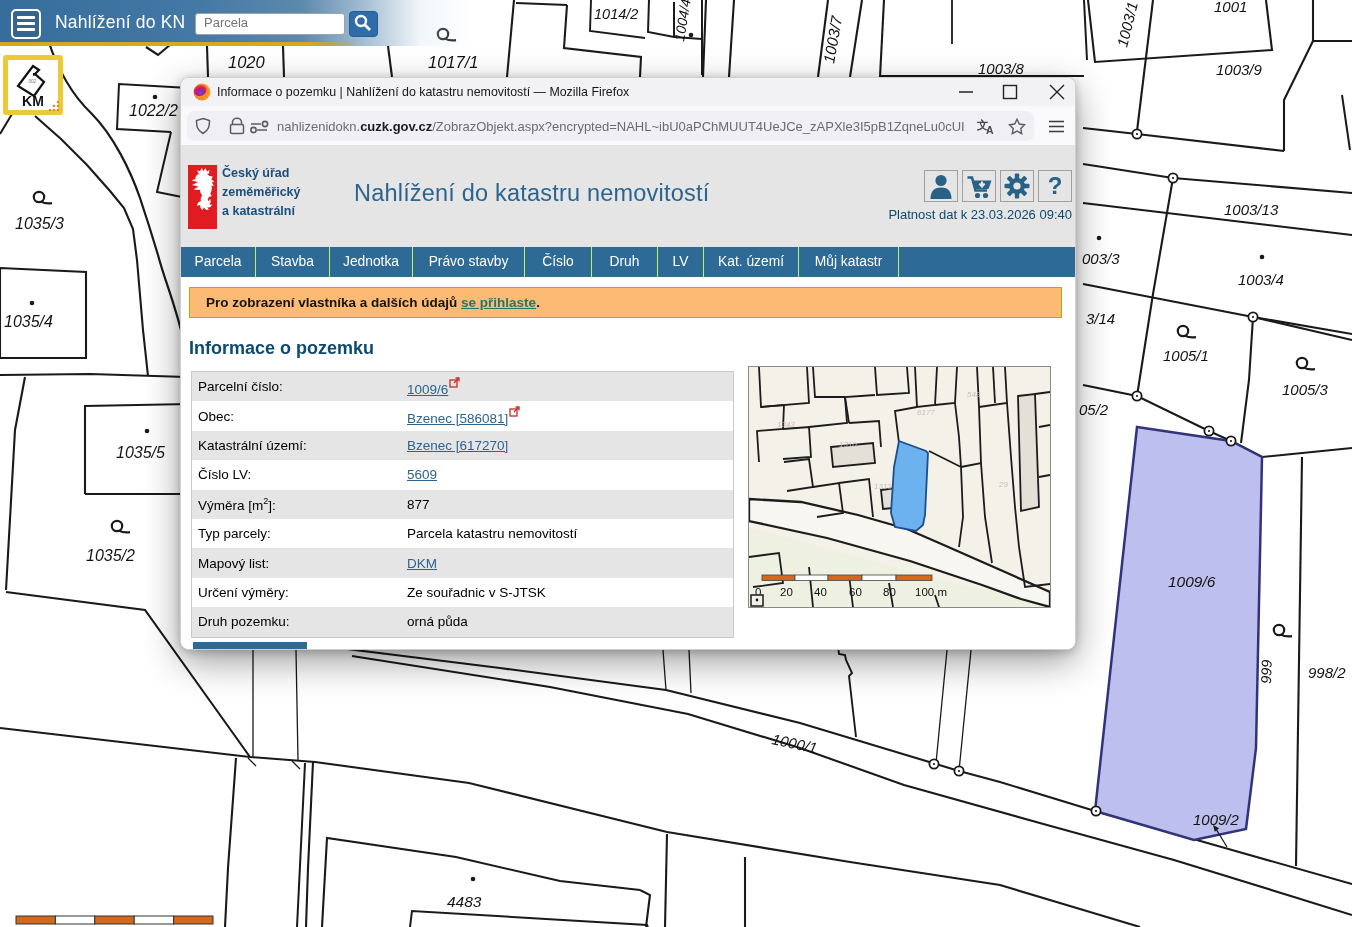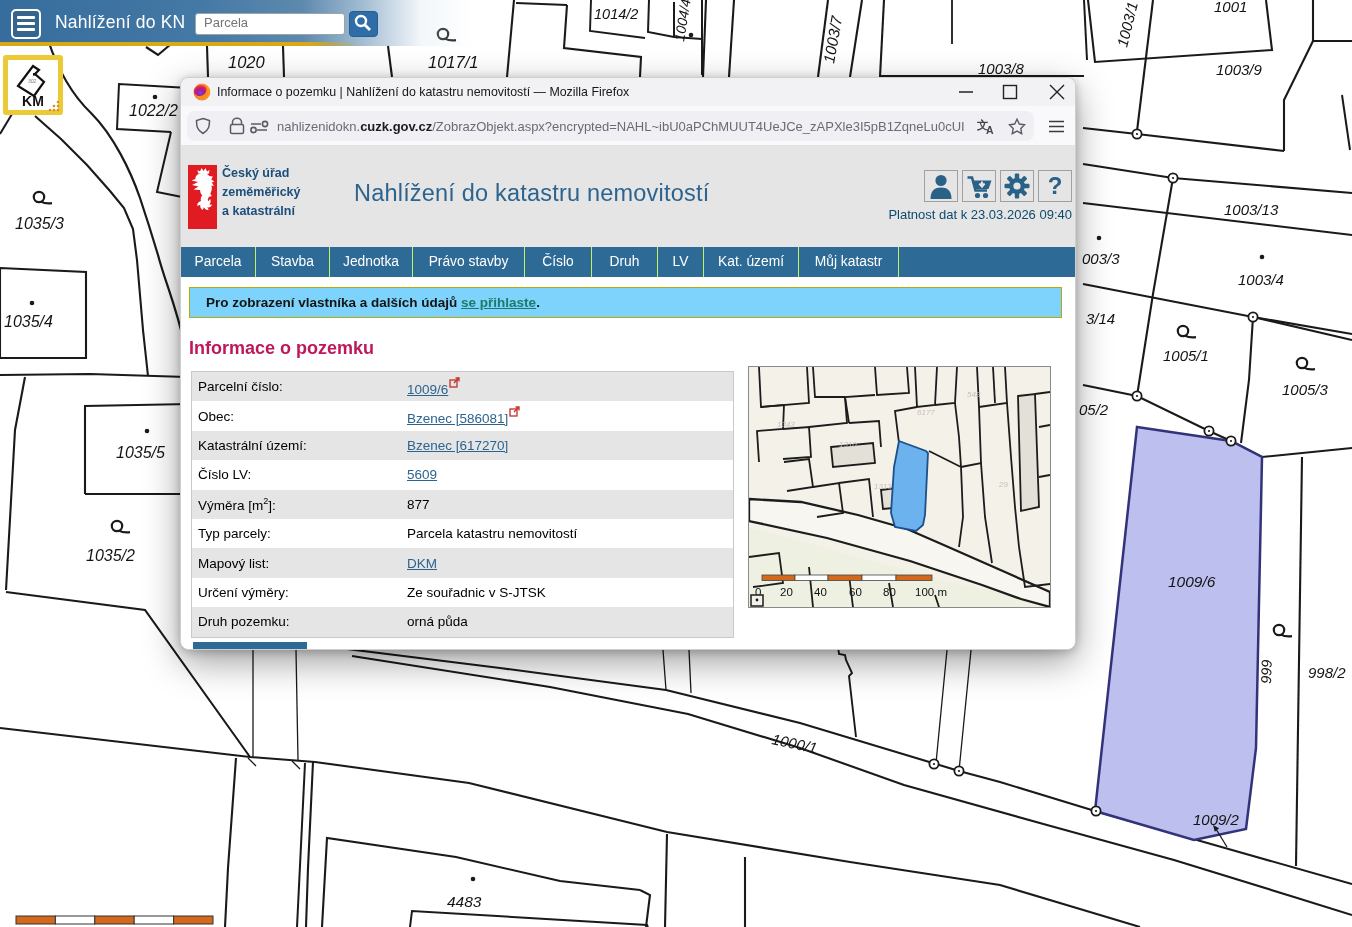--- a/index.html
+++ b/index.html
@@ -43,25 +43,25 @@
   #ptitle{position:absolute;left:173px;top:34px;font-size:23.5px;color:#2c648f;letter-spacing:.2px;}
   .icobox{position:absolute;top:24px;width:34px;height:32px;border:1px solid #a0a0a0;
     box-sizing:border-box;text-align:center;}
   #platnost{position:absolute;right:5px;top:61px;font-size:13px;color:#0c4a6e;}
   
   #nav{position:absolute;left:0;top:101px;width:896px;height:30px;background:#2e6a96;display:flex;}
   #nav div{height:30px;line-height:30px;color:#fff;font-size:13.8px;text-align:center;
     border-right:1px solid #bef264;box-sizing:border-box;}
   #nav div:last-child{border-right:none;}
   
-  #banner{position:absolute;left:8px;top:141px;width:873px;height:31px;background:#7dd3fc;
+  #banner{position:absolute;left:8px;top:141px;width:873px;height:31px;background:#fdba74;
     border:1px solid #b5ab07;box-sizing:border-box;font-size:13.5px;font-weight:bold;color:#141414;
     line-height:29px;padding-left:16px;}
   #banner a{color:#1e7a68;}
-  #ih{position:absolute;left:8px;top:192px;font-size:18px;font-weight:bold;color:#be185d;}
+  #ih{position:absolute;left:8px;top:192px;font-size:18px;font-weight:bold;color:#0c4a6e;}
   
   #tbl{position:absolute;left:10px;top:225px;width:543px;border:1px solid #c9c9c9;box-sizing:border-box;}
   .row{height:29.4px;display:flex;align-items:center;font-size:13.5px;color:#000;}
   .row.odd{background:#e5e5e5;}
   .row .l{width:209px;padding-left:6px;flex:none;}
   .row a{color:#2c648f;}
   
   #thumb{position:absolute;left:567px;top:220px;width:301px;height:240px;border:1px solid #8a8a8a;
     box-sizing:content-box;}
   #bluebar{position:absolute;left:12px;top:496px;width:114px;height:9px;background:#2e6a96;}

